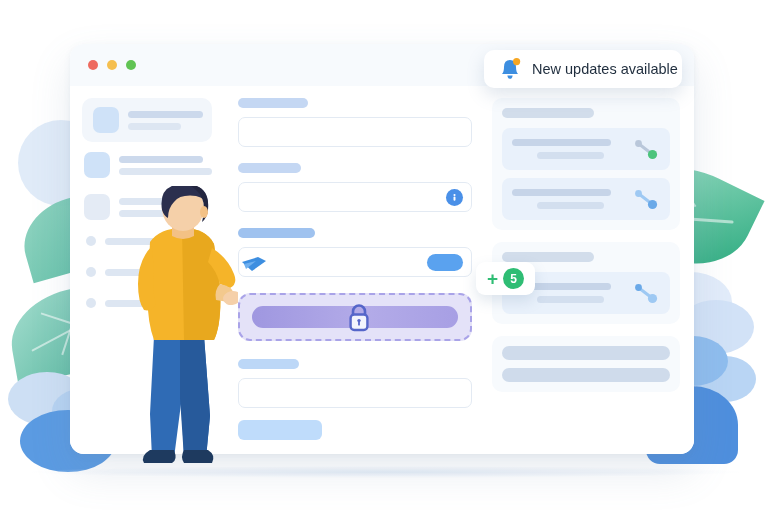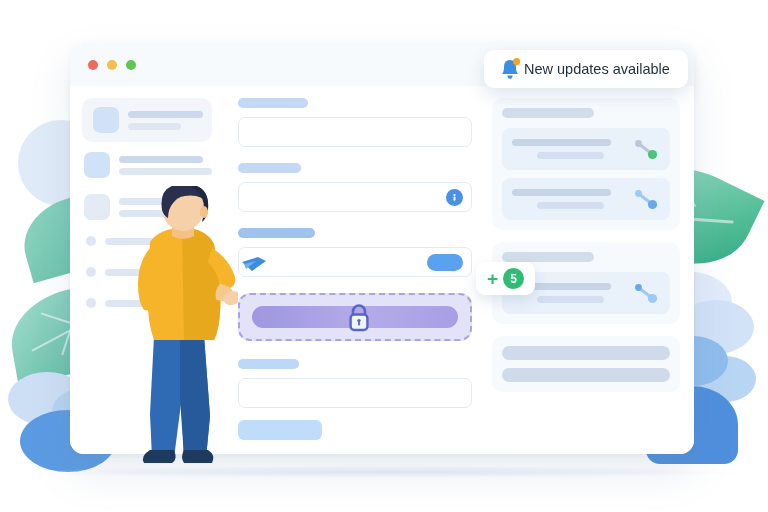--- a/index.html
+++ b/index.html
@@ -97,22 +97,22 @@
     display:flex;align-items:center;gap:8px;}
   .rtext{flex:1;display:flex;flex-direction:column;gap:6px;}
   .rln{height:7px;border-radius:4px;background:#c6d4e8;}
   .rln.b{background:#d3dfef;margin-left:22%;width:60%;}
   .rln.a{width:88%;}
   .stack{background:#f7fafd;border-radius:10px;padding:10px;}
   .sbar{height:14px;border-radius:7px;background:#cfdbeb;margin-bottom:8px;}
 
   
   .toast{
-    position:absolute;left:484px;top:50px;height:38px;display:flex;align-items:center;gap:3px;
-    background:#ffffff;border-radius:10px;padding:0 18px 0 15px;
+    position:absolute;left:484px;top:50px;height:38px;display:flex;align-items:center;gap:11px;
+    background:#ffffff;border-radius:10px;padding:0 4px 0 15px;
     box-shadow:0 7px 18px rgba(96,125,160,.20);z-index:40;
   }
   .toast-text{font-size:14.5px;color:#1f2d3d;white-space:nowrap;}
 
   
   .badge{
     position:absolute;left:476px;top:262px;display:flex;align-items:center;gap:5px;
     background:#ffffff;border-radius:9px;padding:6px 11px;
     box-shadow:0 6px 14px rgba(96,125,160,.18);z-index:45;
   }

